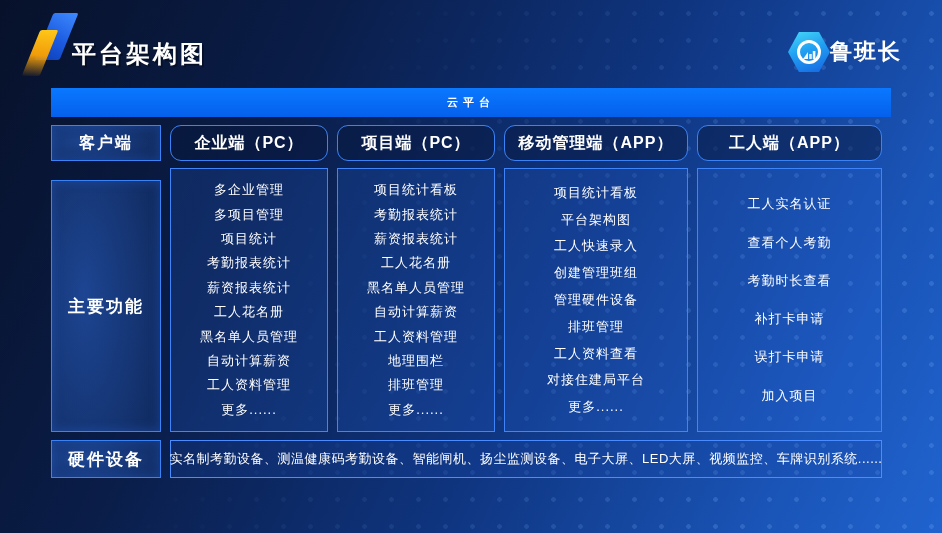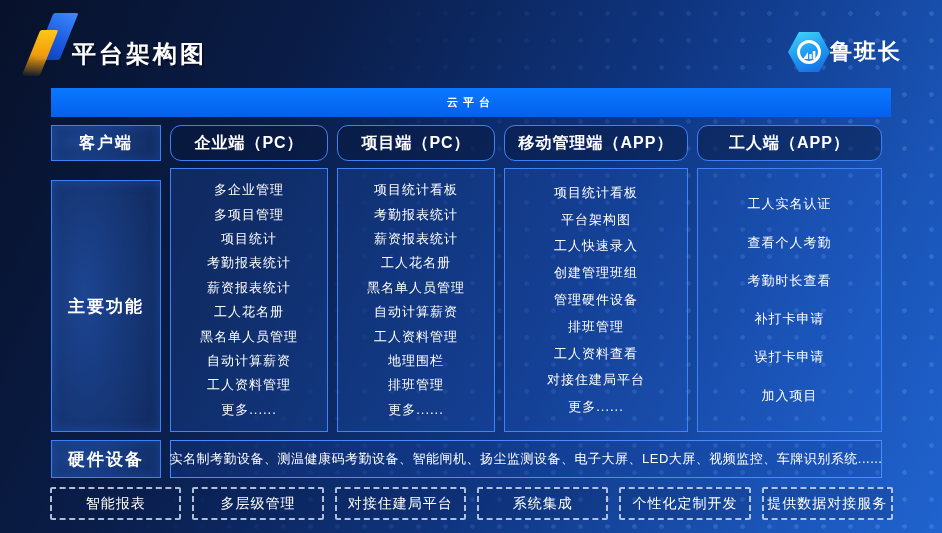--- a/index.html
+++ b/index.html
@@ -158,24 +158,15 @@
           <div class="item">误打卡申请</div>
           <div class="item">加入项目</div>
         </div>
     </div>
 
     <div class="grid hw-row">
       <div class="cell label-box">硬件设备</div>
       <div class="hw-text">实名制考勤设备、测温健康码考勤设备、智能闸机、扬尘监测设备、电子大屏、LED大屏、视频监控、车牌识别系统......</div>
     </div>
 
-    <div class="foot-row">
-
-    <div class="foot-btn">智能报表</div>
-        <div class="foot-btn">多层级管理</div>
-        <div class="foot-btn">对接住建局平台</div>
-        <div class="foot-btn">系统集成</div>
-        <div class="foot-btn">个性化定制开发</div>
-        <div class="foot-btn">提供数据对接服务</div>
-      </div>
 
   </div>
 </div>
 
 </body></html>

